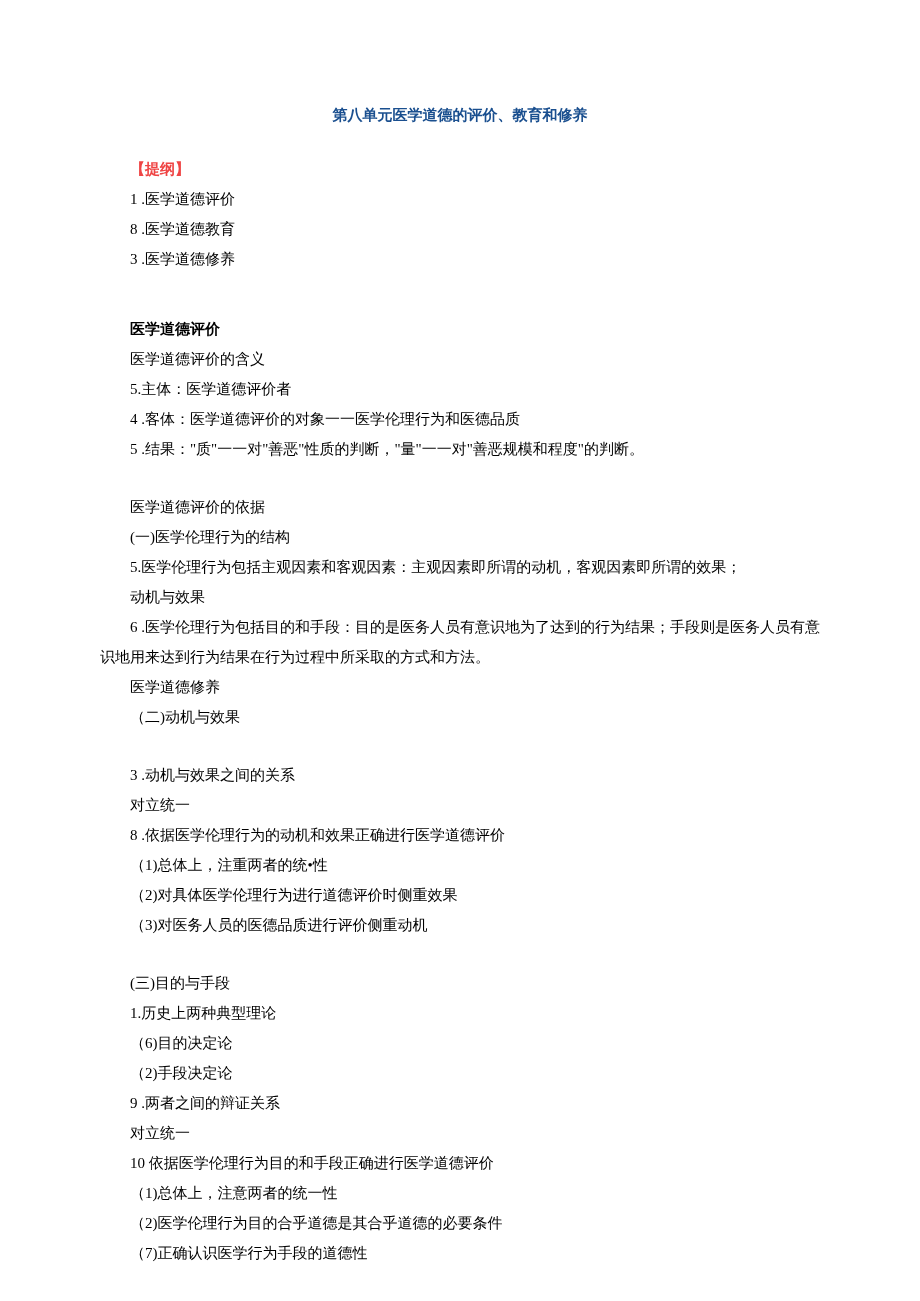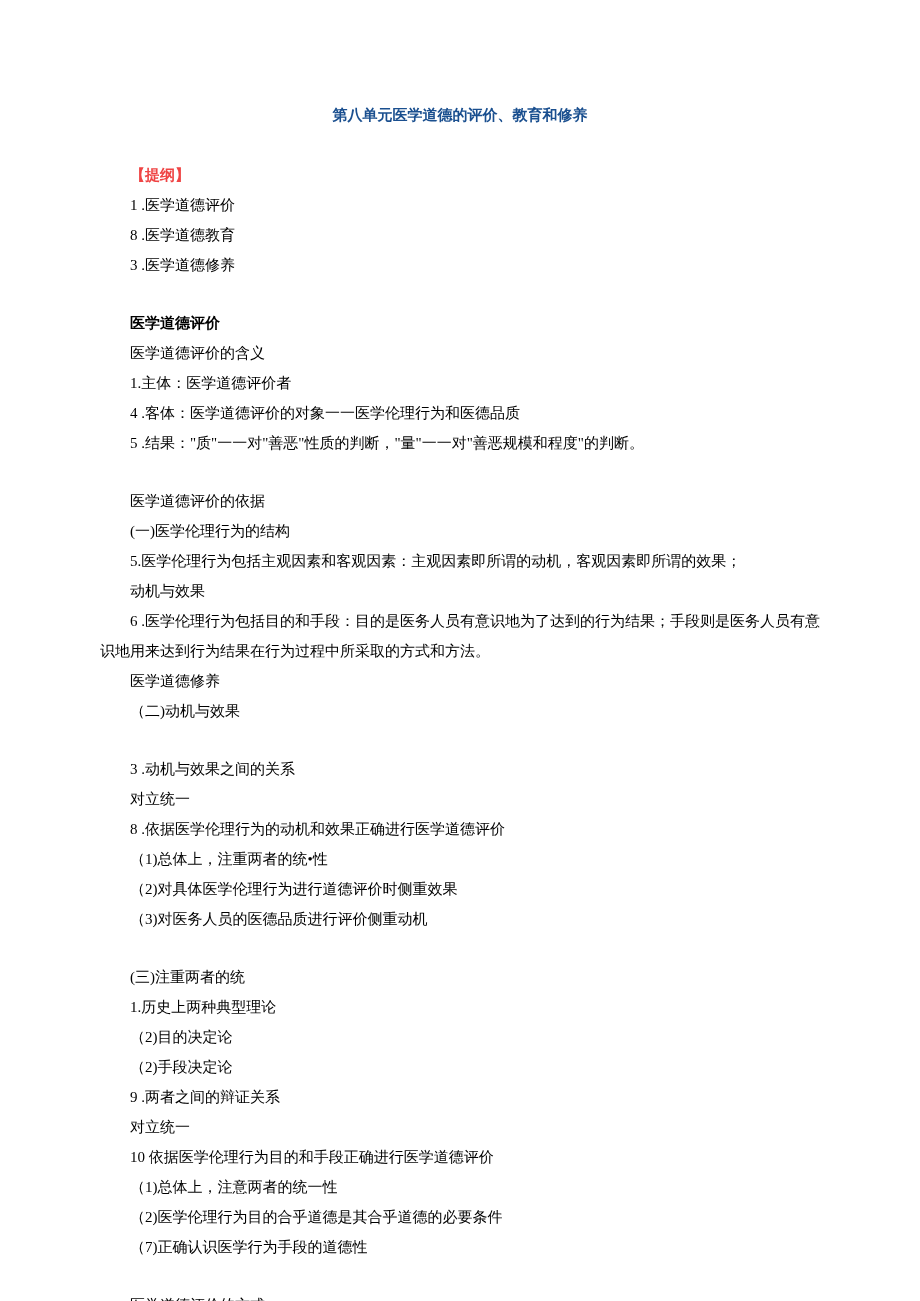--- a/index.html
+++ b/index.html
@@ -14,30 +14,31 @@
       line-height: 2.0;
       color: #000000;
       padding: 100px 100px 60px 100px;
       width: 920px;
     }
     .title {
       text-align: center;
       color: #1a4f8f;
       font-weight: bold;
       font-size: 15px;
-      margin-bottom: 30px;
+      margin-bottom: 24px;
     }
     .section-header {
       color: #ef4444;
       font-weight: bold;
       text-indent: 2em;
     }
     .bold-header {
       font-weight: bold;
       text-indent: 2em;
+      margin-top: 12px;
     }
     .para {
       text-indent: 2em;
     }
     .gap {
       height: 28px;
     }
   </style>
 </head>
 <body>
@@ -46,21 +47,21 @@
 
 <div class="section-header">【提纲】</div>
 <div class="para">1 .医学道德评价</div>
 <div class="para">8 .医学道德教育</div>
 <div class="para">3 .医学道德修养</div>
 
 <div class="gap"></div>
 
 <div class="bold-header">医学道德评价</div>
 <div class="para">医学道德评价的含义</div>
-<div class="para">1.主体：医学道德评价者</div>
+<div class="para">5.主体：医学道德评价者</div>
 <div class="para">4 .客体：医学道德评价的对象一一医学伦理行为和医德品质</div>
 <div class="para">5 .结果："质"一一对"善恶"性质的判断，"量"一一对"善恶规模和程度"的判断。</div>
 
 <div class="gap"></div>
 
 <div class="para">医学道德评价的依据</div>
 <div class="para">(一)医学伦理行为的结构</div>
 <div class="para">5.医学伦理行为包括主观因素和客观因素：主观因素即所谓的动机，客观因素即所谓的效果；</div>
 <div class="para">动机与效果</div>
 <div class="para">6 .医学伦理行为包括目的和手段：目的是医务人员有意识地为了达到的行为结果；手段则是医务人员有意识地用来达到行为结果在行为过程中所采取的方式和方法。</div>
@@ -71,23 +72,23 @@
 
 <div class="para">3 .动机与效果之间的关系</div>
 <div class="para">对立统一</div>
 <div class="para">8 .依据医学伦理行为的动机和效果正确进行医学道德评价</div>
 <div class="para">（1)总体上，注重两者的统•性</div>
 <div class="para">（2)对具体医学伦理行为进行道德评价时侧重效果</div>
 <div class="para">（3)对医务人员的医德品质进行评价侧重动机</div>
 
 <div class="gap"></div>
 
-<div class="para">(三)注重两者的统</div>
+<div class="para">(三)目的与手段</div>
 <div class="para">1.历史上两种典型理论</div>
-<div class="para">（2)目的决定论</div>
+<div class="para">（6)目的决定论</div>
 <div class="para">（2)手段决定论</div>
 <div class="para">9 .两者之间的辩证关系</div>
 <div class="para">对立统一</div>
 <div class="para">10 依据医学伦理行为目的和手段正确进行医学道德评价</div>
 <div class="para">（1)总体上，注意两者的统一性</div>
 <div class="para">（2)医学伦理行为目的合乎道德是其合乎道德的必要条件</div>
 <div class="para">（7)正确认识医学行为手段的道德性</div>
 
 <div class="gap"></div>
 

